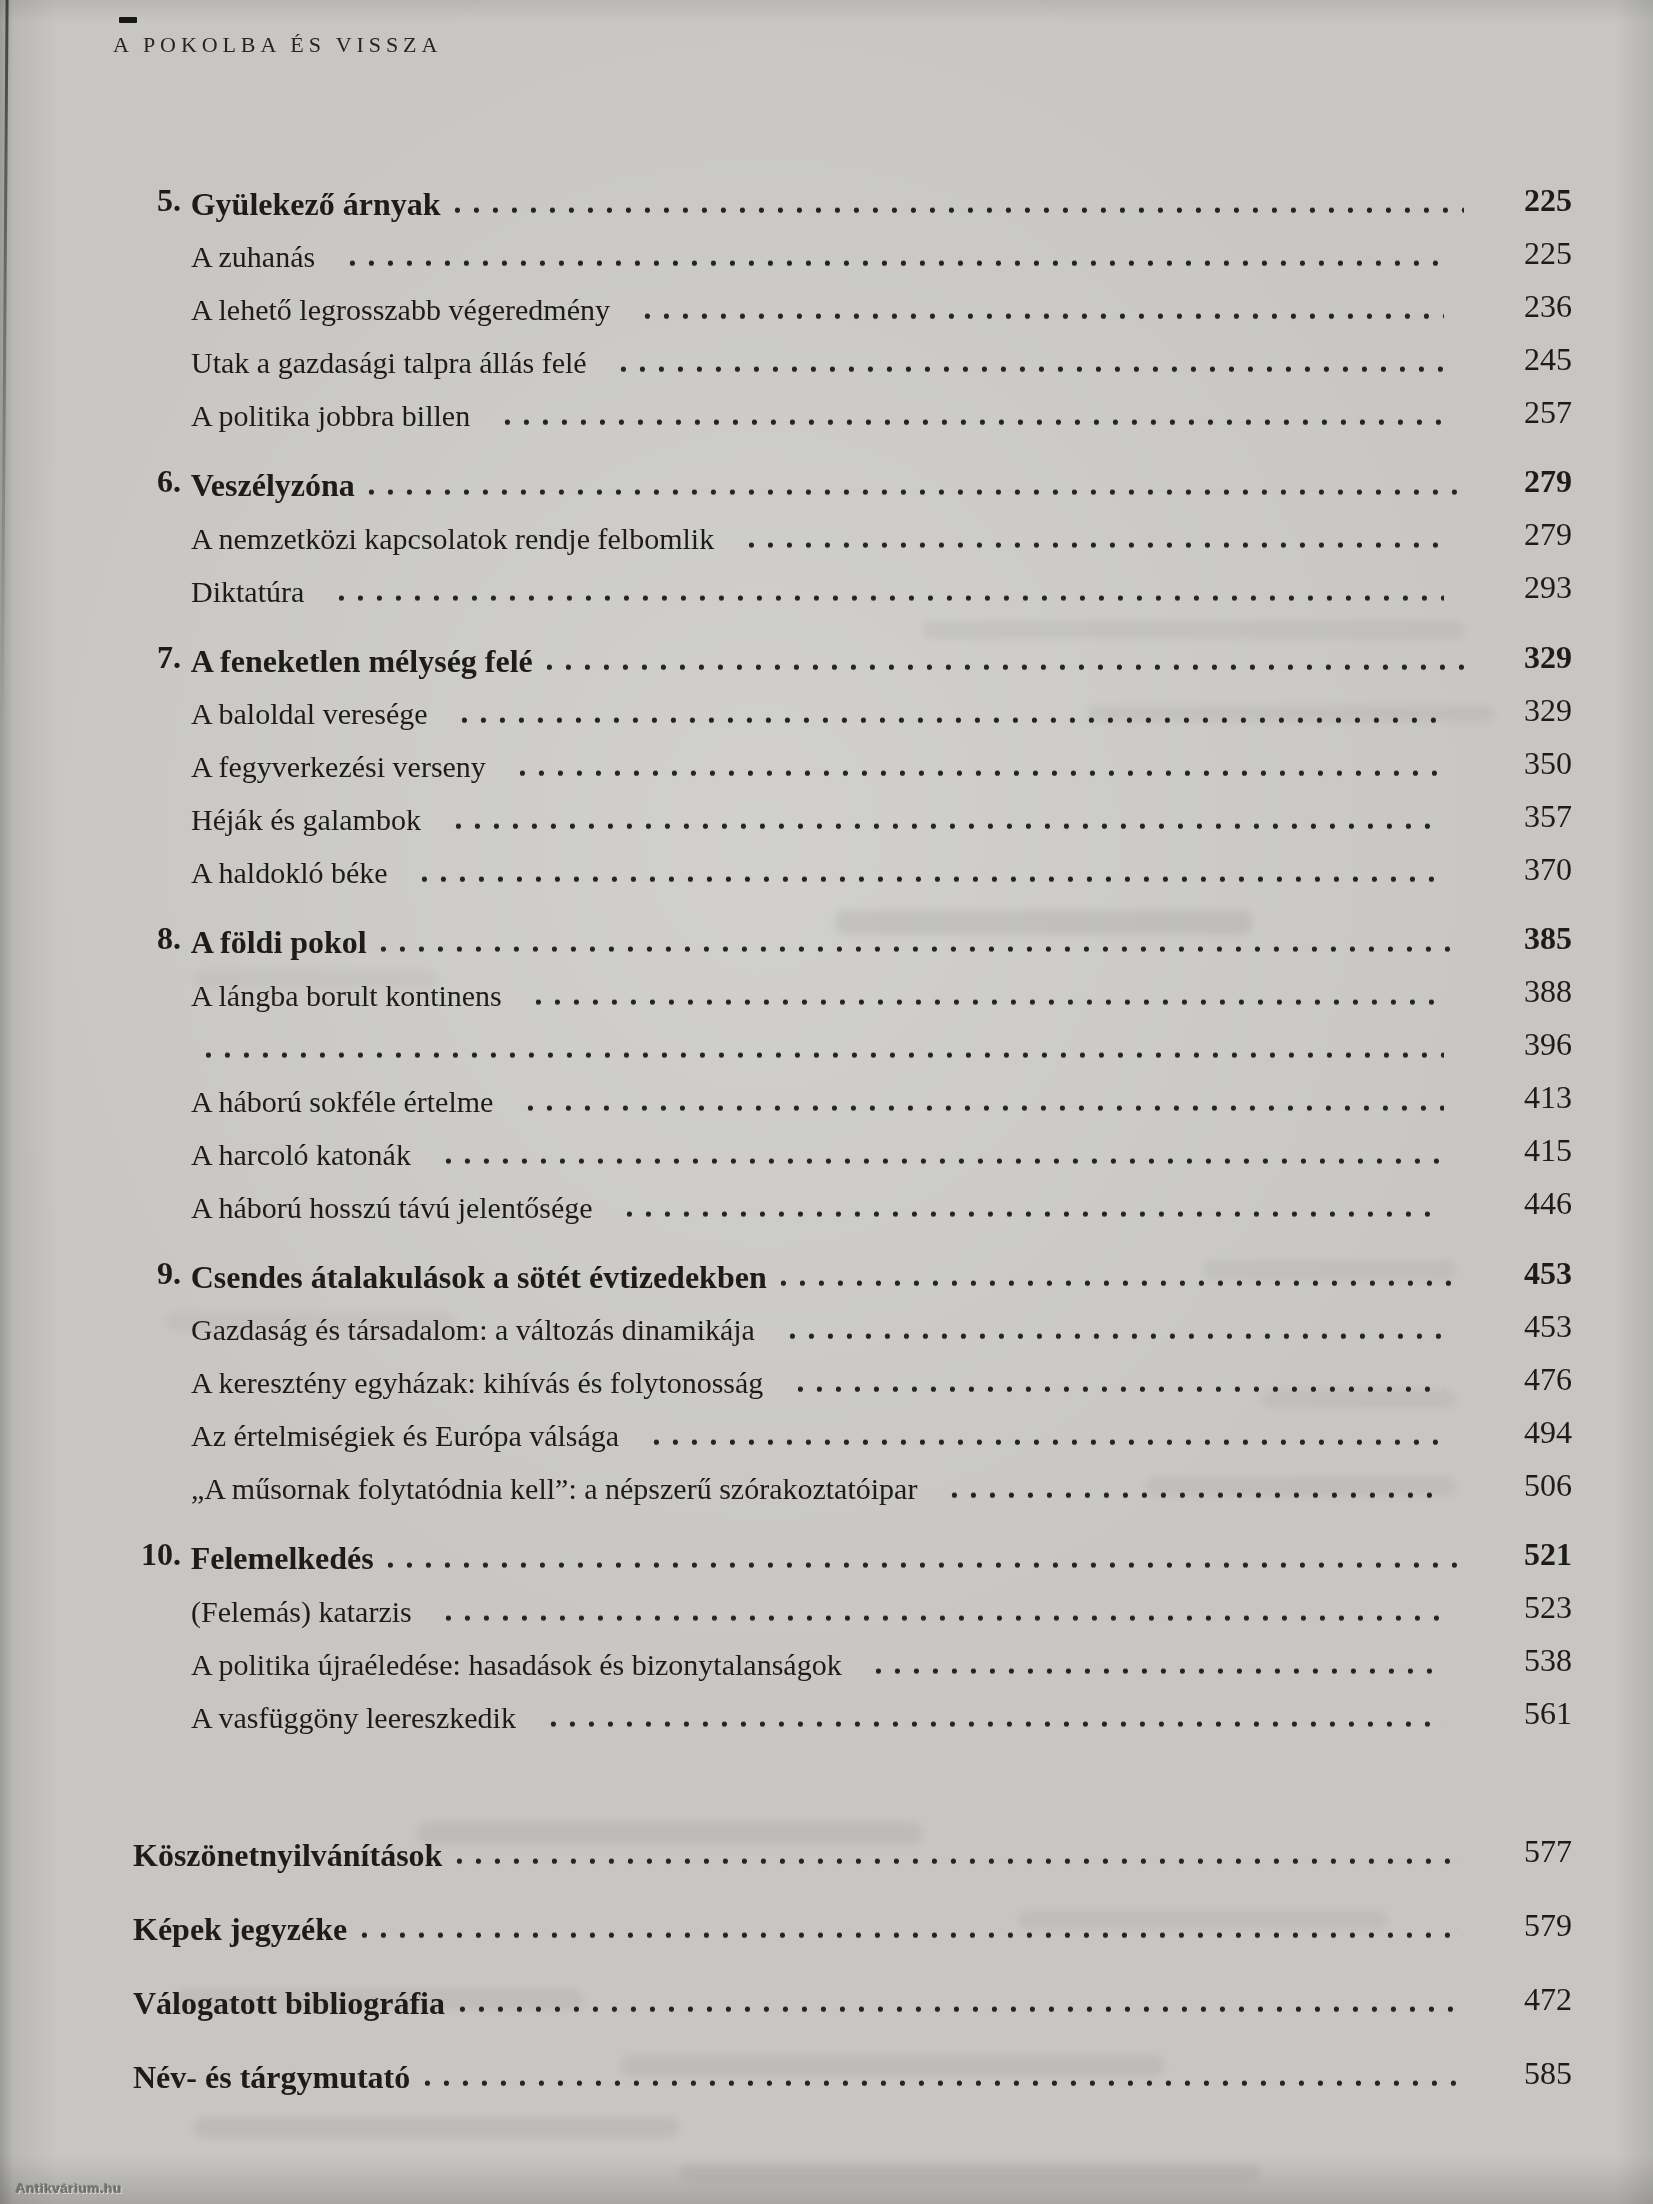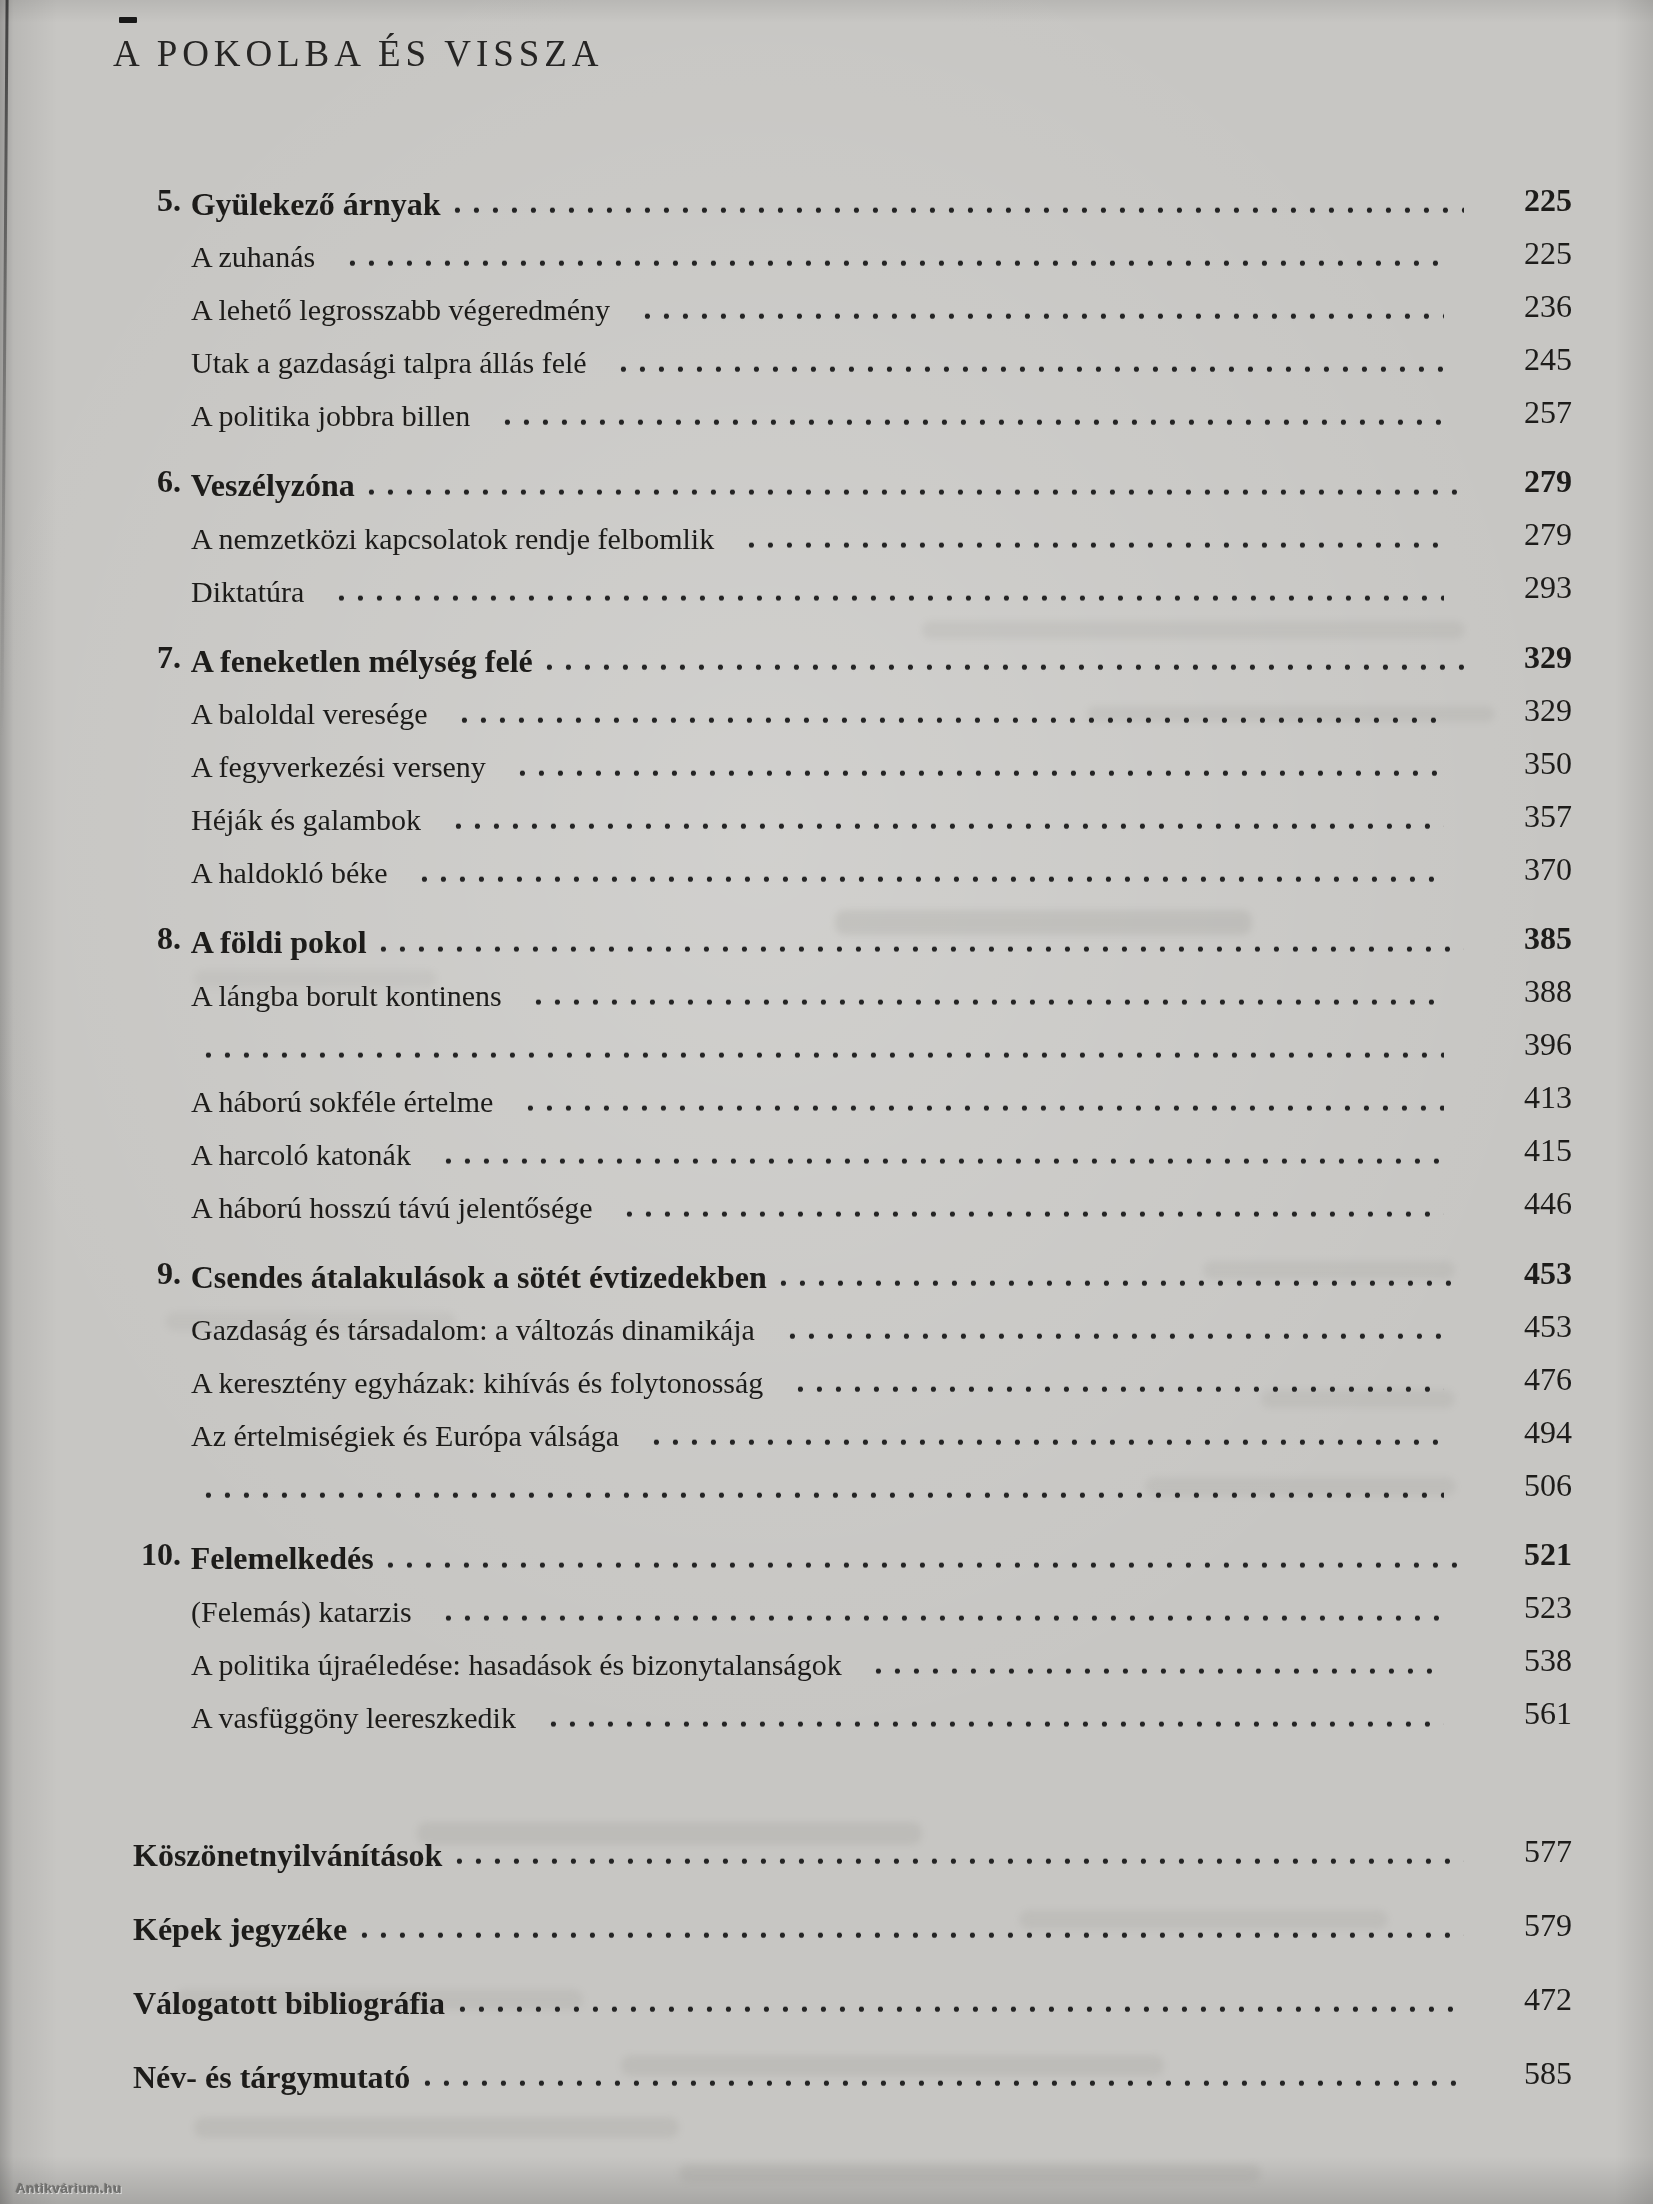--- a/index.html
+++ b/index.html
@@ -23,21 +23,21 @@
     background:linear-gradient(to bottom, rgba(30,30,30,0.75), rgba(60,60,60,0.25) 70%, rgba(60,60,60,0));
     transform:rotate(0.4deg);
     filter:blur(0.6px);
   }
   .dash{
     position:absolute;left:119px;top:16.5px;width:18.4px;height:6.8px;
     background:#181818;border-radius:1px;
   }
   .header{
     position:absolute;left:113px;top:32px;
-    font-size:37px;letter-spacing:4.9px;color:#262524;
+    font-size:22px;letter-spacing:4.9px;color:#262524;
     white-space:nowrap;
   }
   .toc{position:absolute;top:157px;left:0;width:1572px;}
   .row{display:flex;align-items:center;height:53px;white-space:nowrap;}
   .row .num{flex:none;width:56px;text-align:right;margin-right:9.7px;font-size:32px;font-weight:bold;}
   .row .title{flex:none;font-size:30px;margin-top:8px;}
   .row .leader{
     flex:1 1 auto;height:7.8px;margin:0 5.8px 0 13.6px;
     align-self:center;transform:translateY(10.7px);
     background-image:radial-gradient(circle at 3.4px 3.4px, #242424 2.2px, rgba(0,0,0,0) 3px);
@@ -207,20 +207,21 @@
       <span class="title">A keresztény egyházak: kihívás és folytonosság</span>
       <span class="leader"></span>
       <span class="pg">476</span>
     </div>
     <div class="row sub">
       <span class="title">Az értelmiségiek és Európa válsága</span>
       <span class="leader"></span>
       <span class="pg">494</span>
     </div>
     <div class="row sub">
+      <span class="title">„A műsornak folytatódnia kell”: a népszerű szórakoztatóipar</span>
       <span class="leader"></span>
       <span class="pg">506</span>
     </div>
 
     <div class="row ch">
       <span class="num">10.</span>
       <span class="title">Felemelkedés</span>
       <span class="leader"></span>
       <span class="pg">521</span>
     </div>

